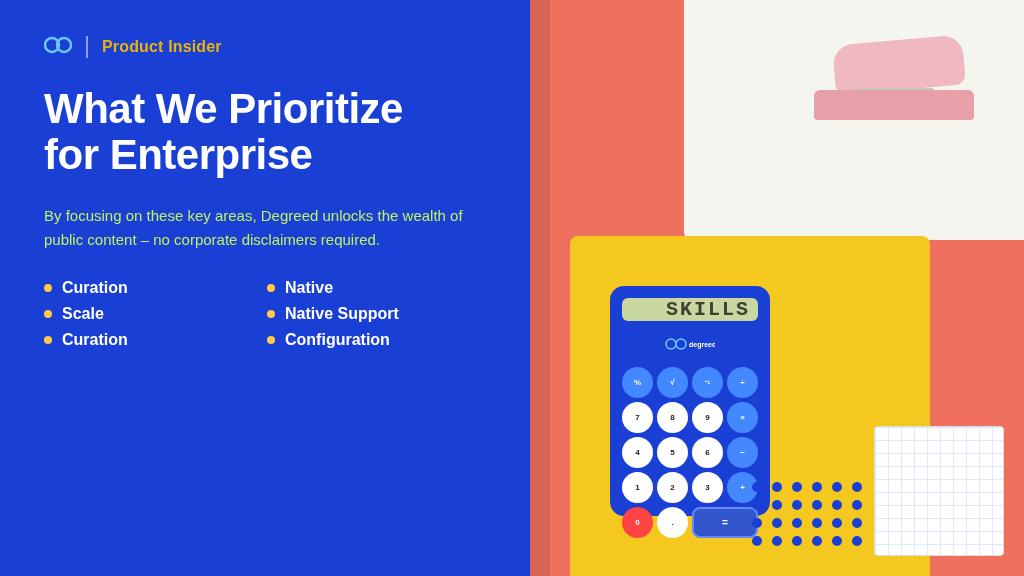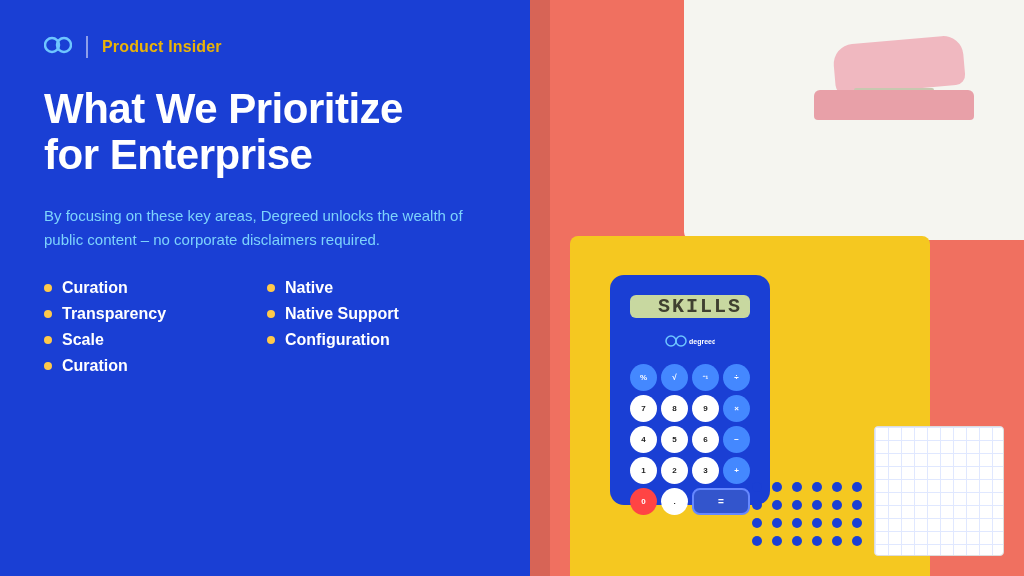--- a/index.html
+++ b/index.html
@@ -69,21 +69,21 @@
       font-family: Arial, Helvetica, sans-serif;
       font-size: 42px;
       font-weight: 900;
       line-height: 1.1;
       margin-bottom: 26px;
       letter-spacing: -0.5px;
     }
 
     
     .description {
-      color: #7dd3fc;
+      color: #bef264;
       font-family: Arial, Helvetica, sans-serif;
       font-size: 15px;
       line-height: 1.55;
       margin-bottom: 28px;
       max-width: 420px;
       font-weight: 400;
     }
 
     
     .lists-container {
@@ -188,27 +188,27 @@
       left: 40px;
       width: 80px;
       height: 12px;
       background: #c8c8b0;
       border-radius: 2px;
     }
 
     
     .calculator {
       position: absolute;
-      bottom: 71px;
+      bottom: 60px;
       left: 80px;
       width: 160px;
       height: 230px;
       background: #1A3FD4;
       border-radius: 14px;
-      padding: 20px;
+      padding: 12px;
       display: flex;
       flex-direction: column;
       gap: 15px;
     }
 
     .calc-screen {
       background: #c8d8a0;
       border-radius: 6px;
       height: 42px;
       display: flex;
@@ -345,24 +345,20 @@
     </h1>
 
     <p class="description">By focusing on these key areas, Degreed unlocks the wealth of public content – no corporate disclaimers required.</p>
 
     <div class="lists-container">
       <div class="list-col">
 
       <div class="list-item">
             <span class="bullet-dot"></span>
             <span>Curation</span>
-          </div>
-          <div class="list-item">
-            <span class="bullet-dot"></span>
-            <span>Transparency</span>
           </div>
           <div class="list-item">
             <span class="bullet-dot"></span>
             <span>Scale</span>
           </div>
           <div class="list-item">
             <span class="bullet-dot"></span>
             <span>Curation</span>
           </div>
         </div>

